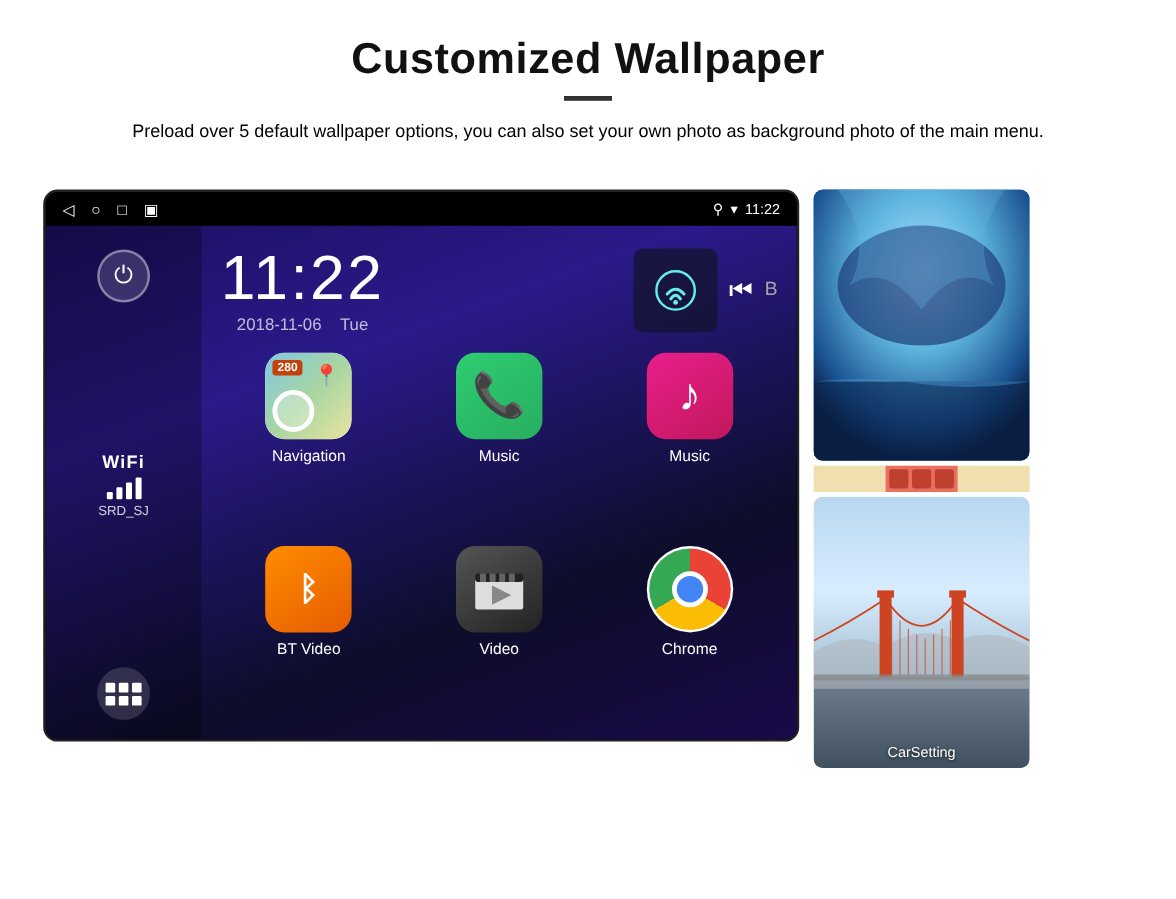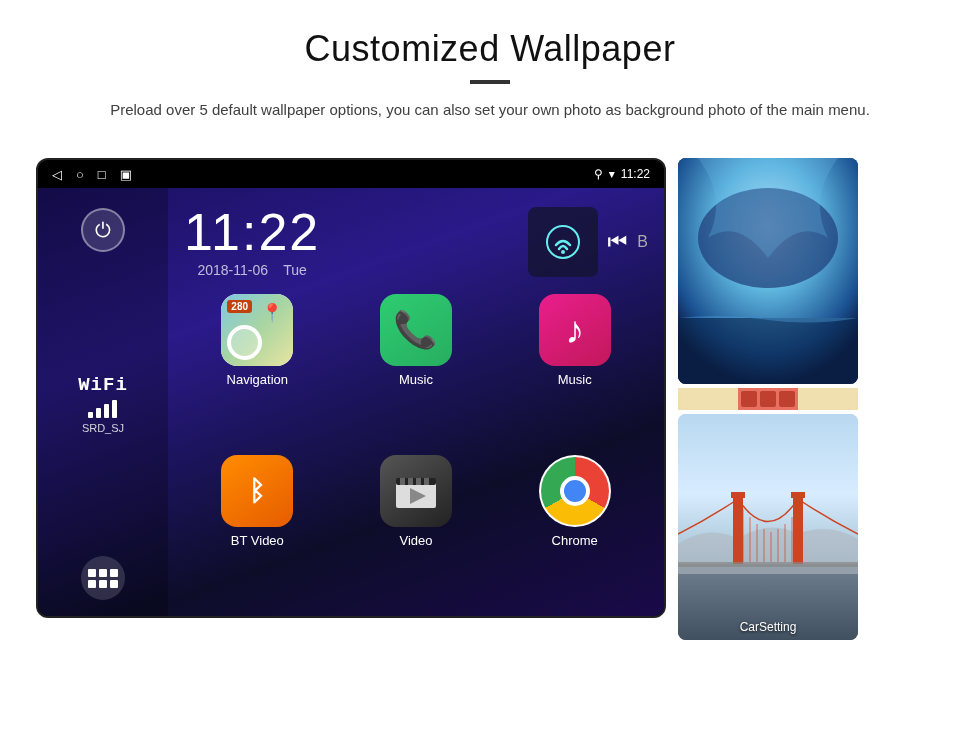--- a/index.html
+++ b/index.html
@@ -11,36 +11,36 @@
       overflow: hidden;
     }
 
     .page-header {
       text-align: center;
       padding: 28px 60px 18px;
     }
 
     .page-title {
       font-size: 36px;
-      font-weight: 400;
+      font-weight: 700;
       color: #111;
       letter-spacing: 0.5px;
       margin-bottom: 10px;
     }
 
     .title-divider {
       width: 40px;
       height: 4px;
       background: #333;
       margin: 0 auto 14px;
     }
 
     .page-subtitle {
       font-size: 15px;
-      color: #404040;
+      color: #000000;
       line-height: 1.6;
       max-width: 820px;
       margin: 0 auto;
     }
 
     .content-area {
       display: flex;
       gap: 0;
       padding: 0 36px;
       margin-top: 18px;
@@ -120,24 +120,23 @@
       color: #fff;
       font-size: 20px;
     }
 
     .wifi-info {
       text-align: center;
       color: #fff;
     }
 
     .wifi-label {
-      font-size: 19px;
+      font-size: 15px;
       font-weight: bold;
       letter-spacing: 1px;
-      font-family: Liberation Mono, monospace;
     }
 
     .wifi-bars {
       display: flex;
       gap: 3px;
       justify-content: center;
       align-items: flex-end;
       height: 18px;
       margin: 4px 0;
     }

